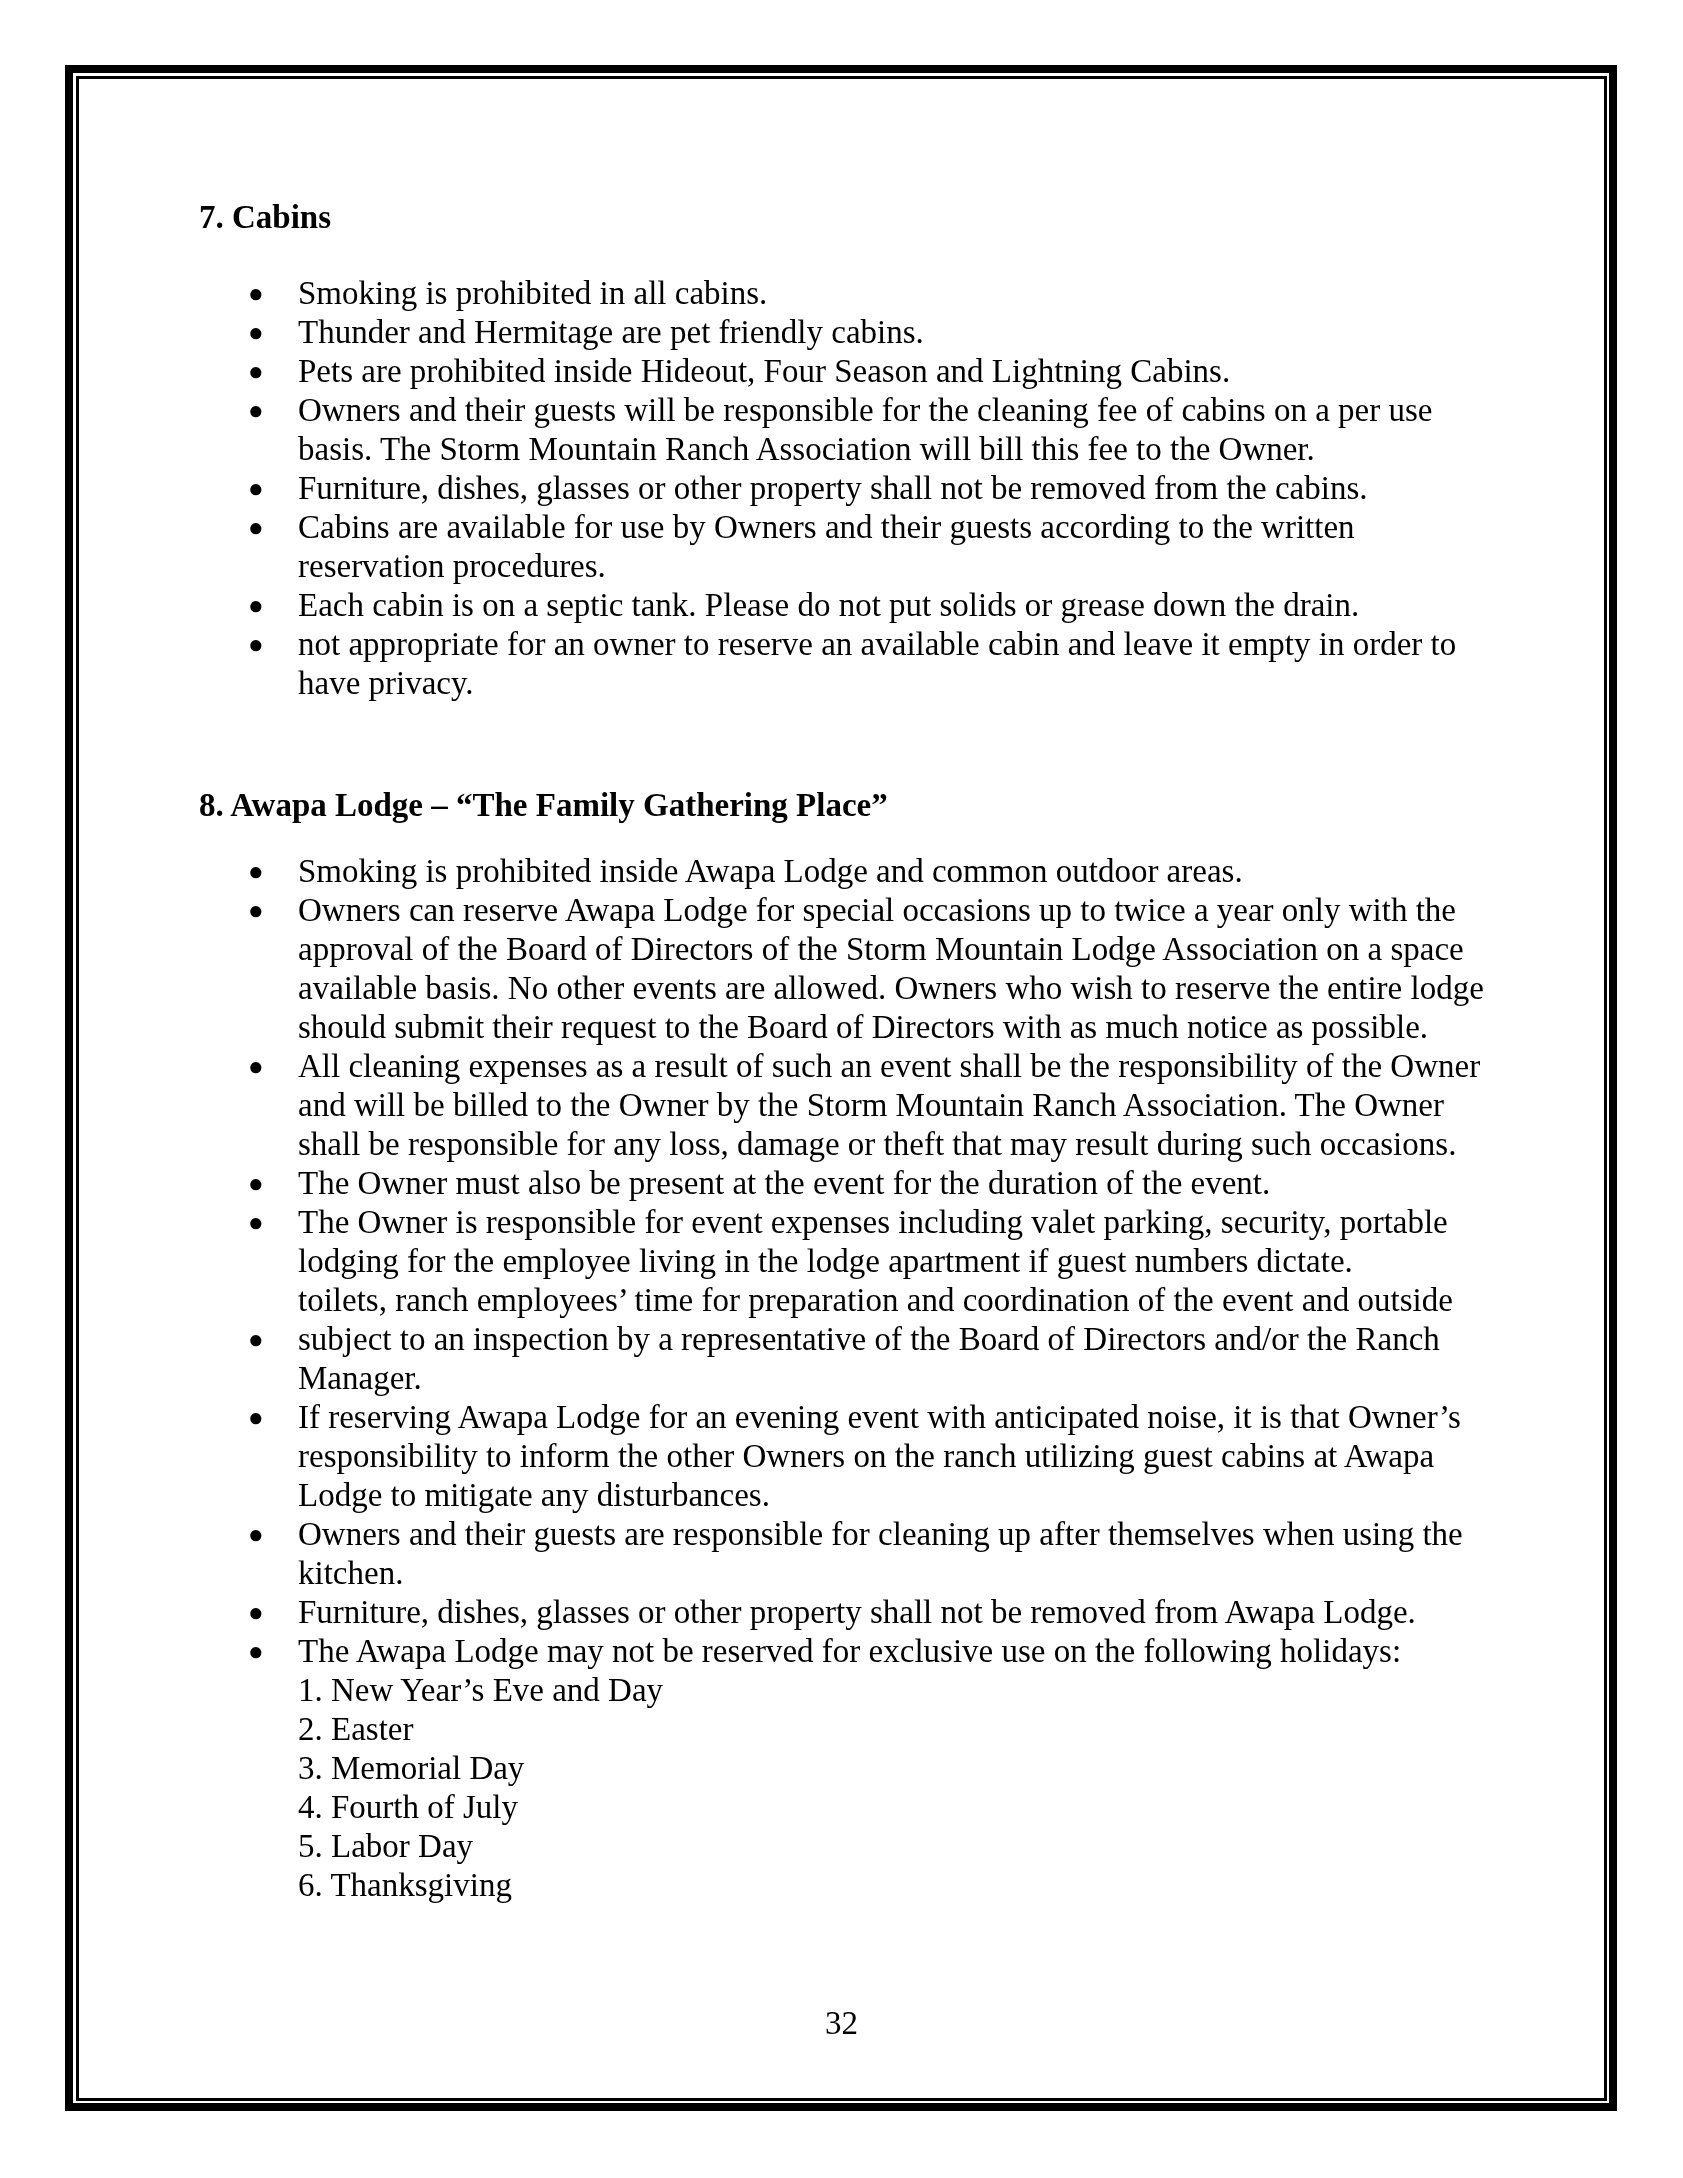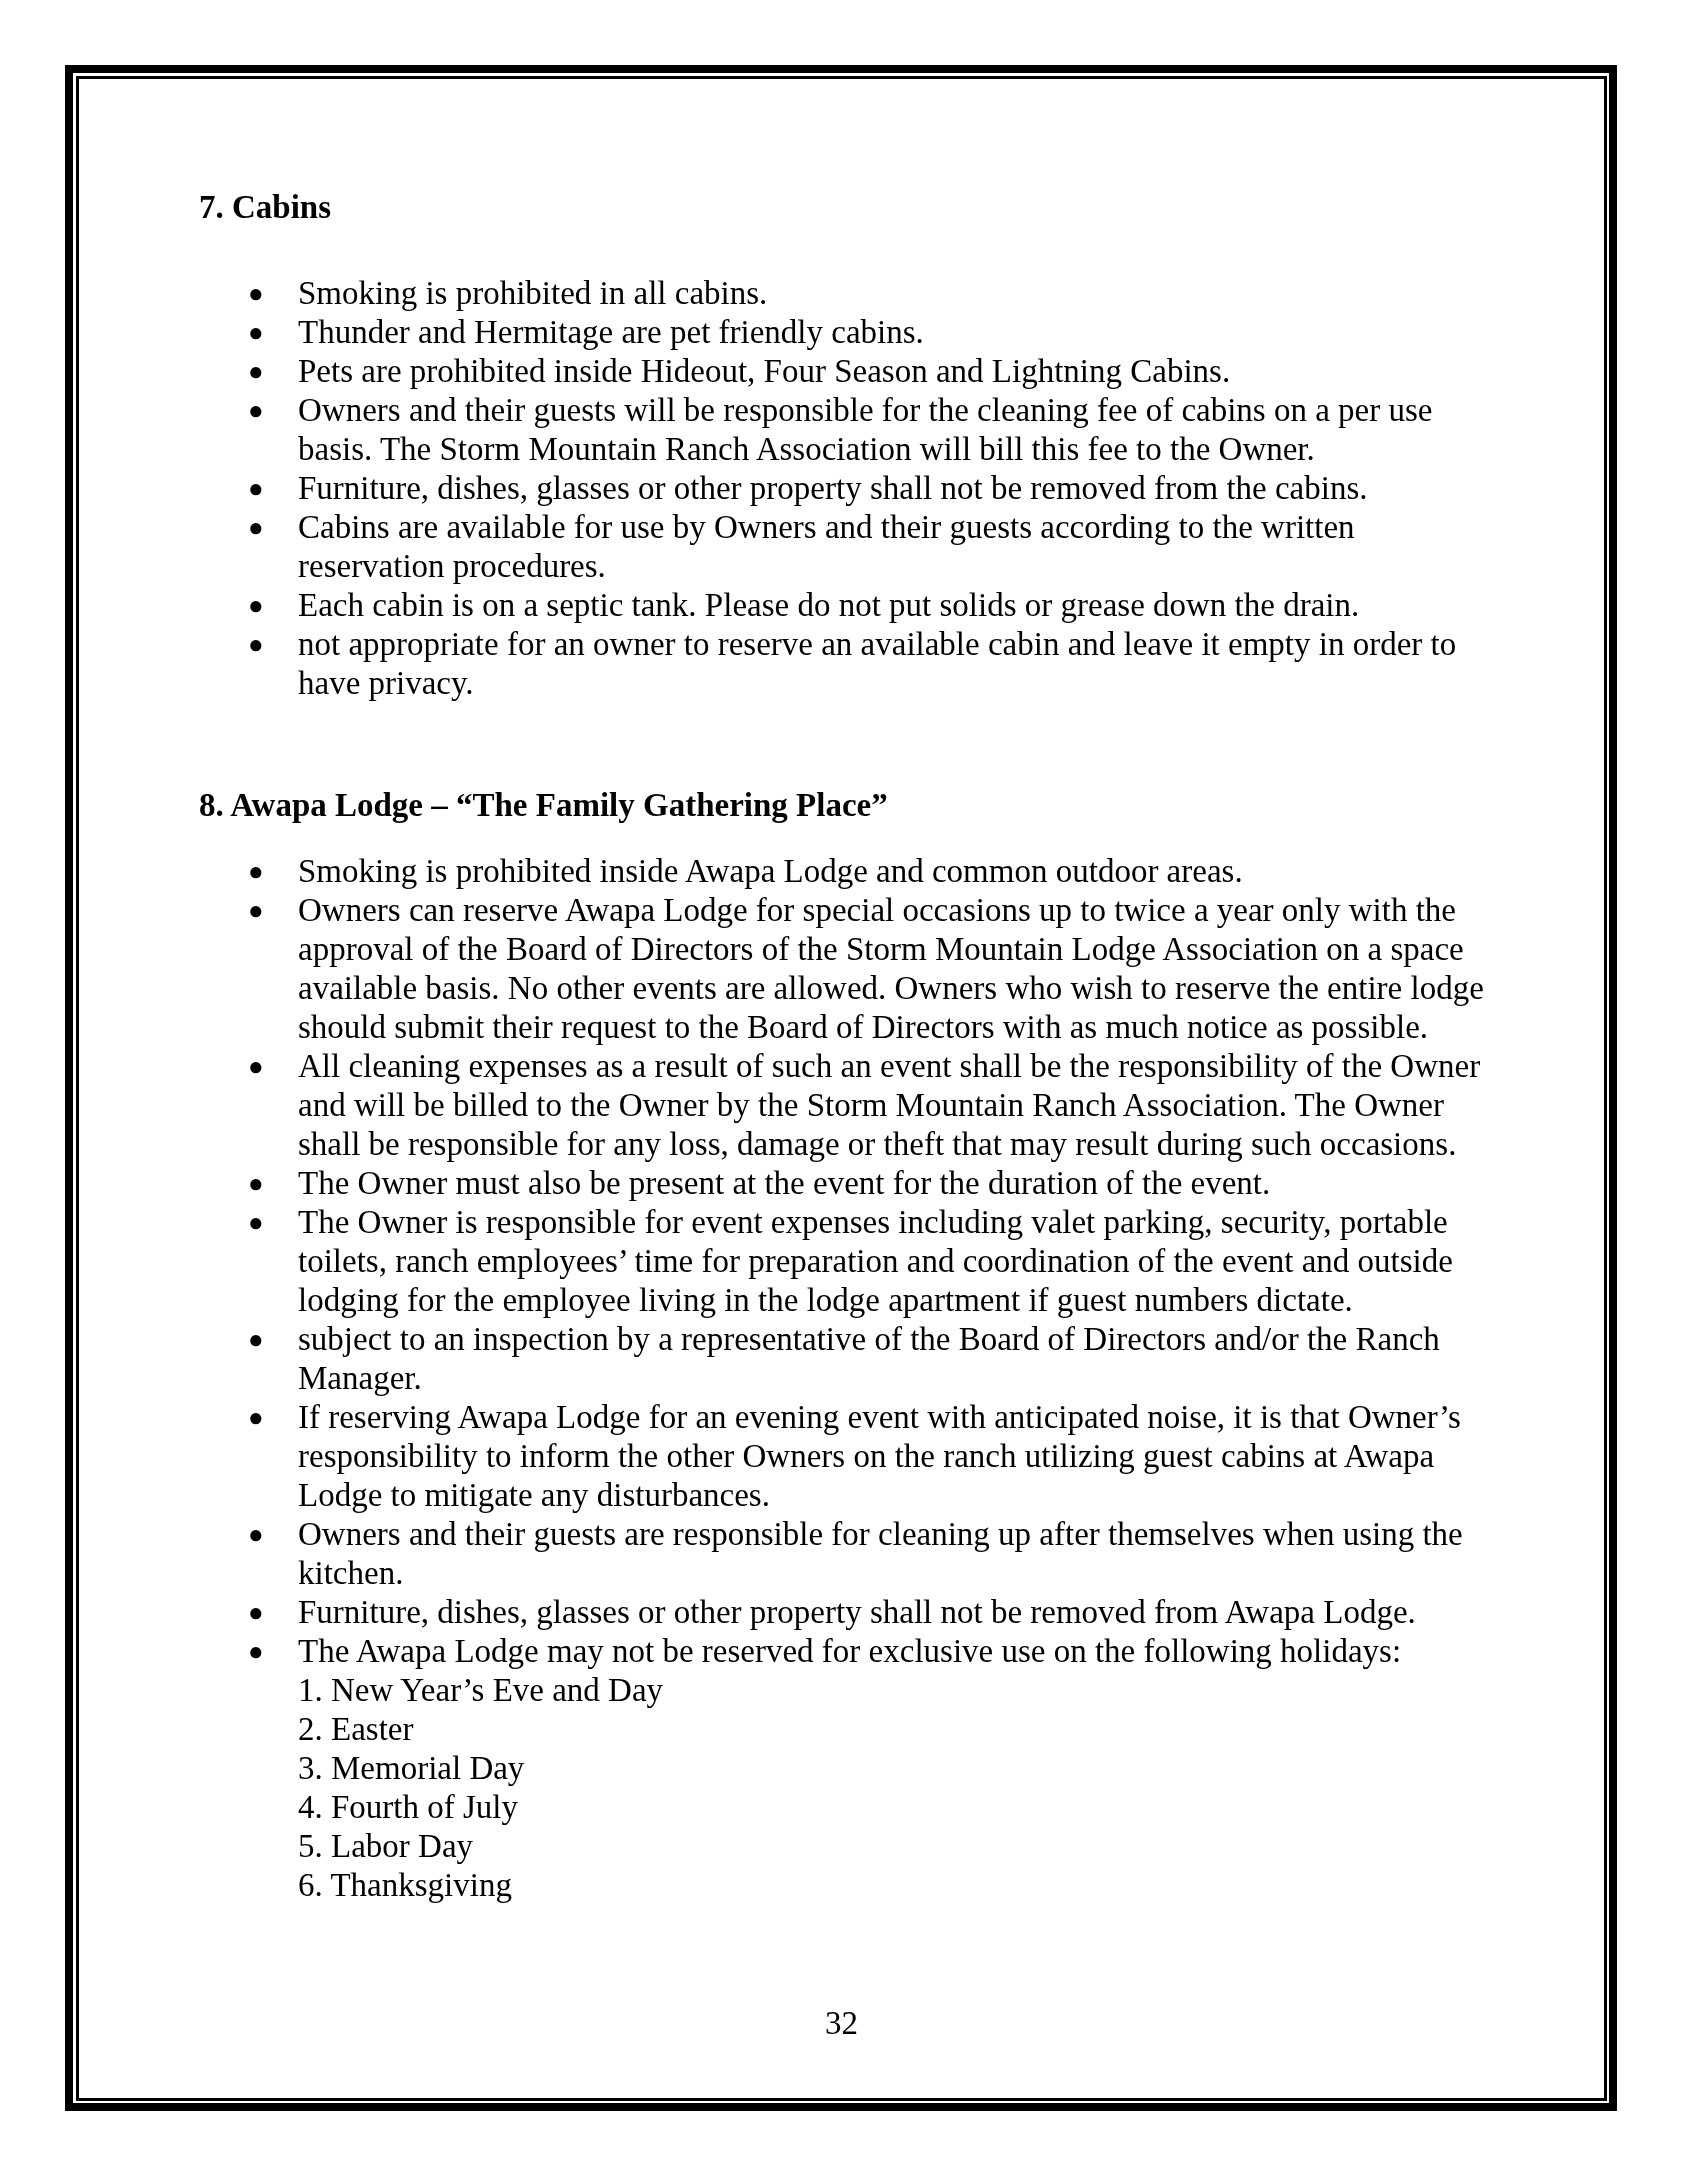--- a/index.html
+++ b/index.html
@@ -76,21 +76,21 @@
     font-size: 33px;
     line-height: 39px;
   }
 </style>
 </head>
 <body>
 
 <div class="frame-outer"></div>
 <div class="frame-inner"></div>
 
-<div class="block heading" style="top:188px;">7. Cabins</div>
+<div class="block heading" style="top:198px;">7. Cabins</div>
 <div class="block" style="top:274px;">
   <ul class="list" id="list-0">
       <li class="bullet-item">
         <span class="bullet">●</span>
         <span class="line">Smoking is prohibited in all cabins.</span>
       </li>
       <li class="bullet-item">
         <span class="bullet">●</span>
         <span class="line">Thunder and Hermitage are pet friendly cabins.</span>
       </li>
@@ -144,22 +144,22 @@
         <span class="line">and will be billed to the Owner by the Storm Mountain Ranch Association. The Owner</span>
         <span class="line">shall be responsible for any loss, damage or theft that may result during such occasions.</span>
       </li>
       <li class="bullet-item">
         <span class="bullet">●</span>
         <span class="line">The Owner must also be present at the event for the duration of the event.</span>
       </li>
       <li class="bullet-item">
         <span class="bullet">●</span>
         <span class="line">The Owner is responsible for event expenses including valet parking, security, portable</span>
+        <span class="line">lodging for the employee living in the lodge apartment if guest numbers dictate.</span>
         <span class="line">toilets, ranch employees’ time for preparation and coordination of the event and outside</span>
-        <span class="line">lodging for the employee living in the lodge apartment if guest numbers dictate.</span>
       </li>
       <li class="bullet-item">
         <span class="bullet">●</span>
         <span class="line">subject to an inspection by a representative of the Board of Directors and/or the Ranch</span>
         <span class="line">Manager.</span>
       </li>
       <li class="bullet-item">
         <span class="bullet">●</span>
         <span class="line">If reserving Awapa Lodge for an evening event with anticipated noise, it is that Owner’s</span>
         <span class="line">responsibility to inform the other Owners on the ranch utilizing guest cabins at Awapa</span>

